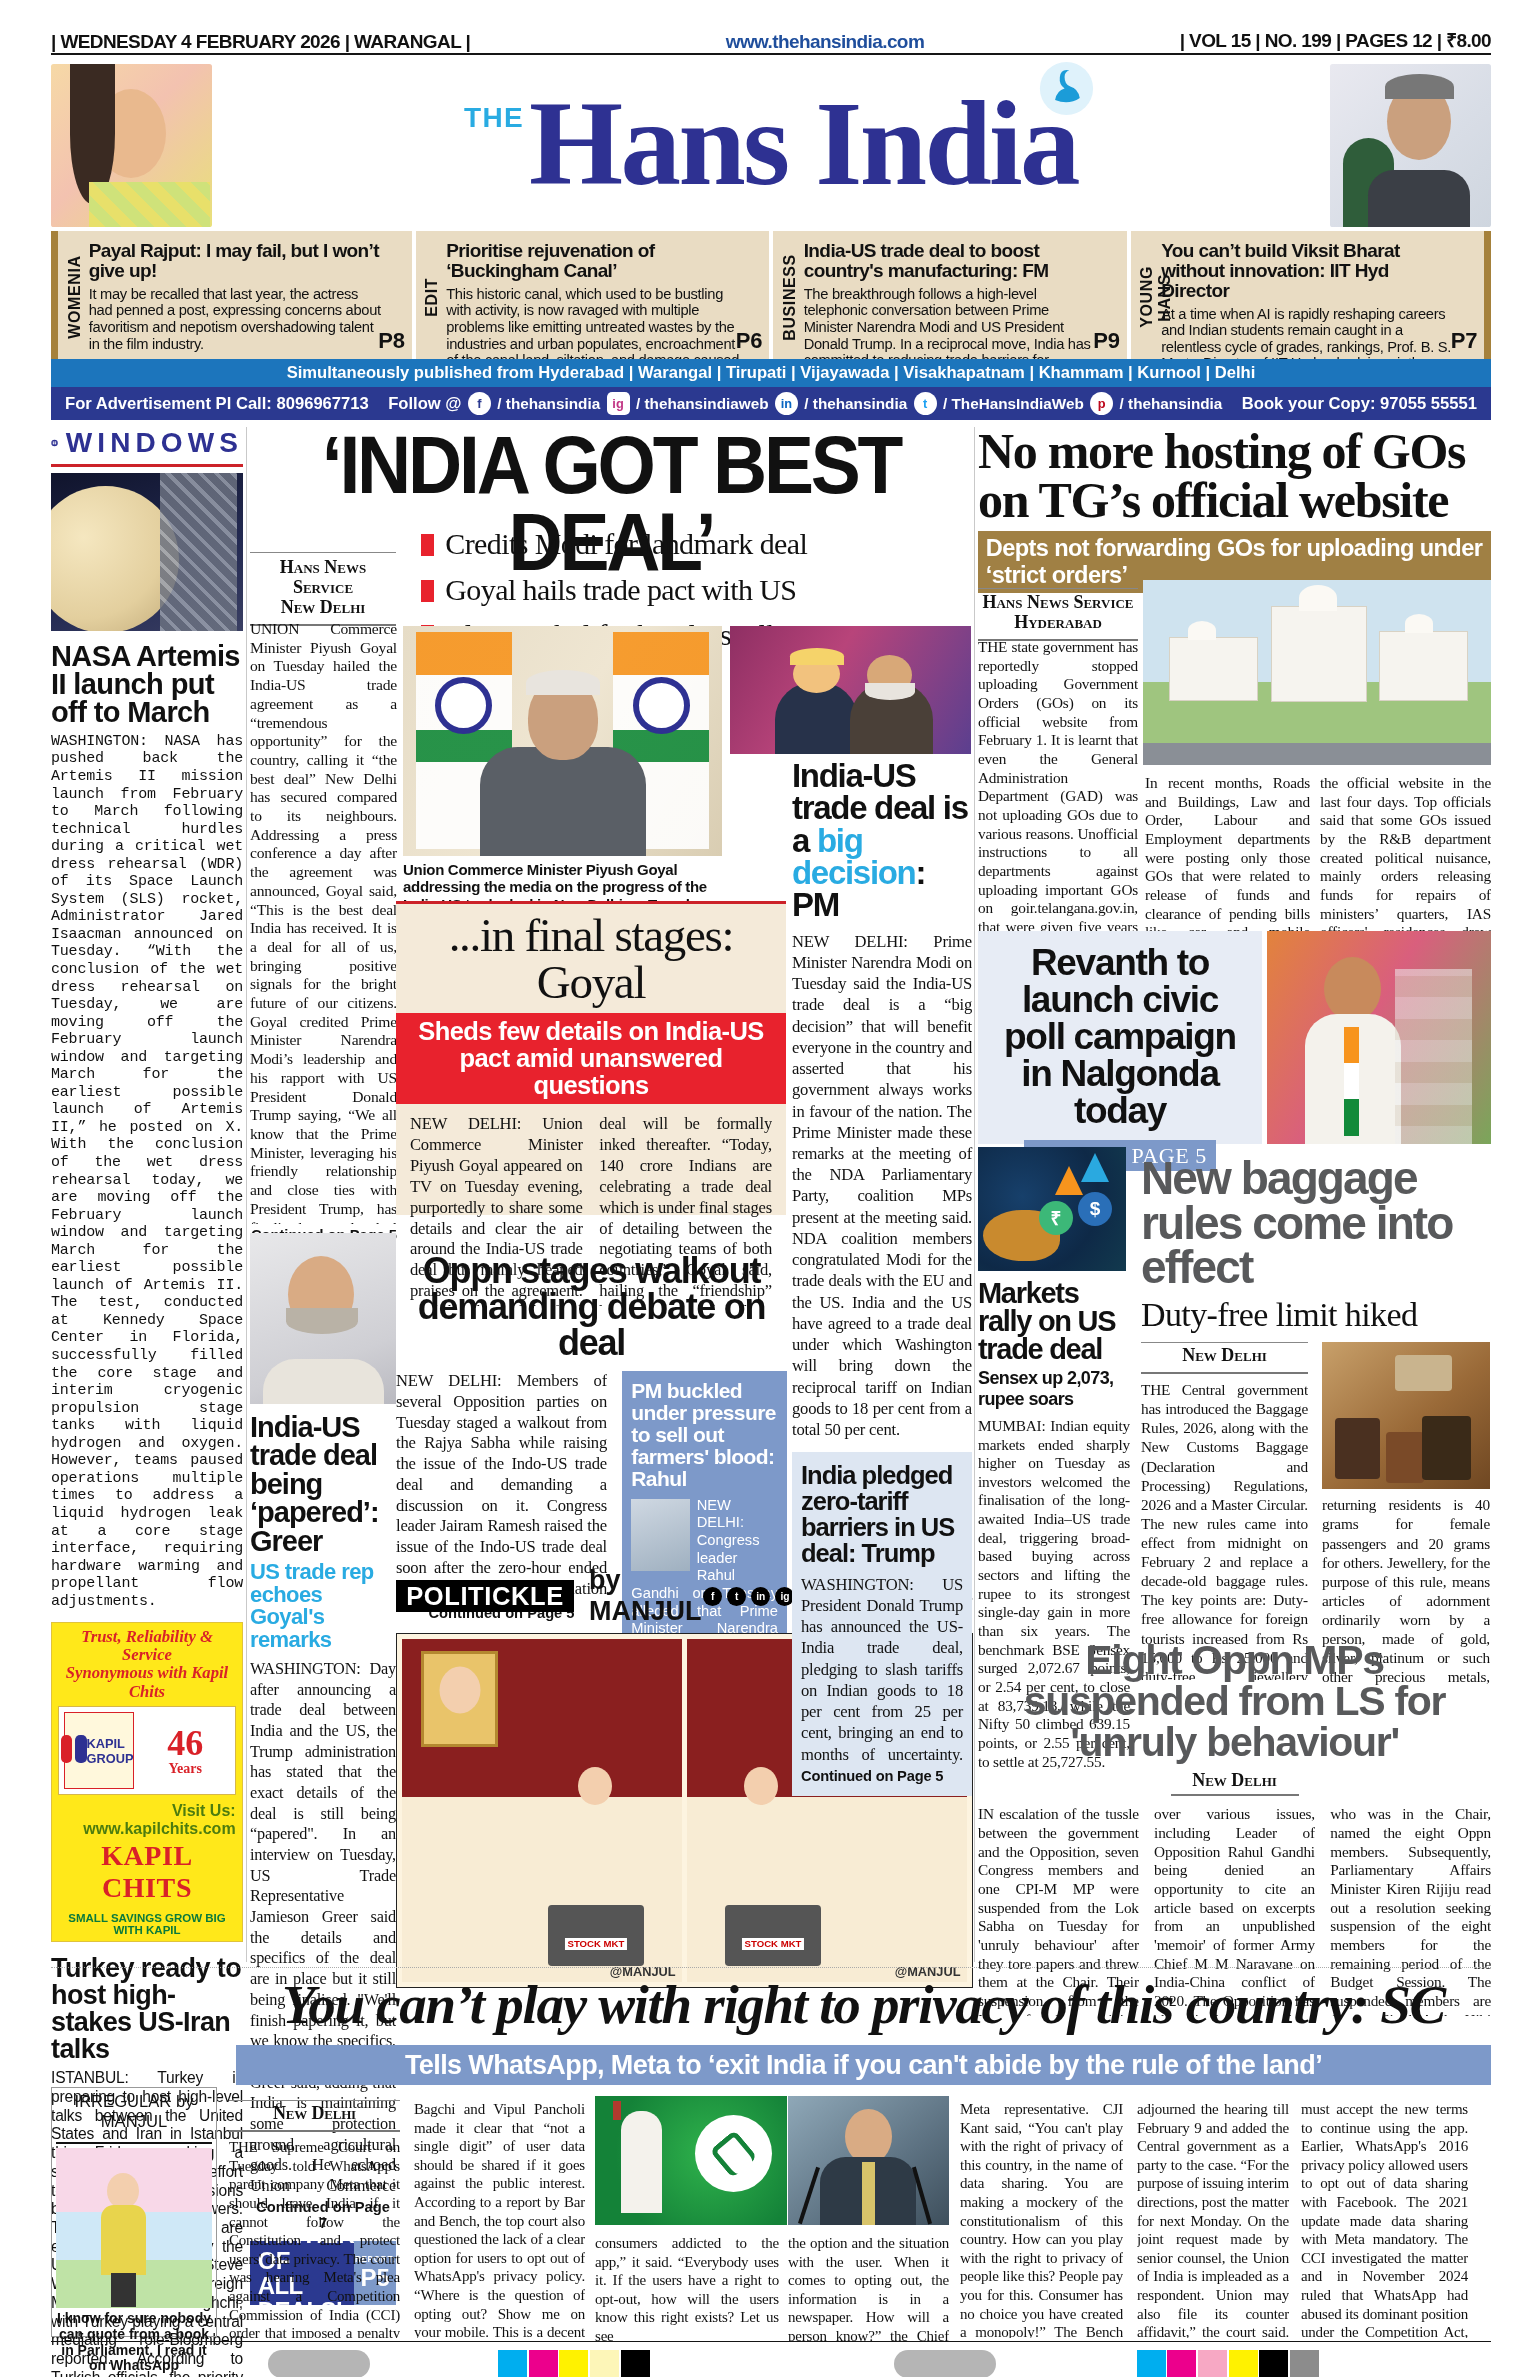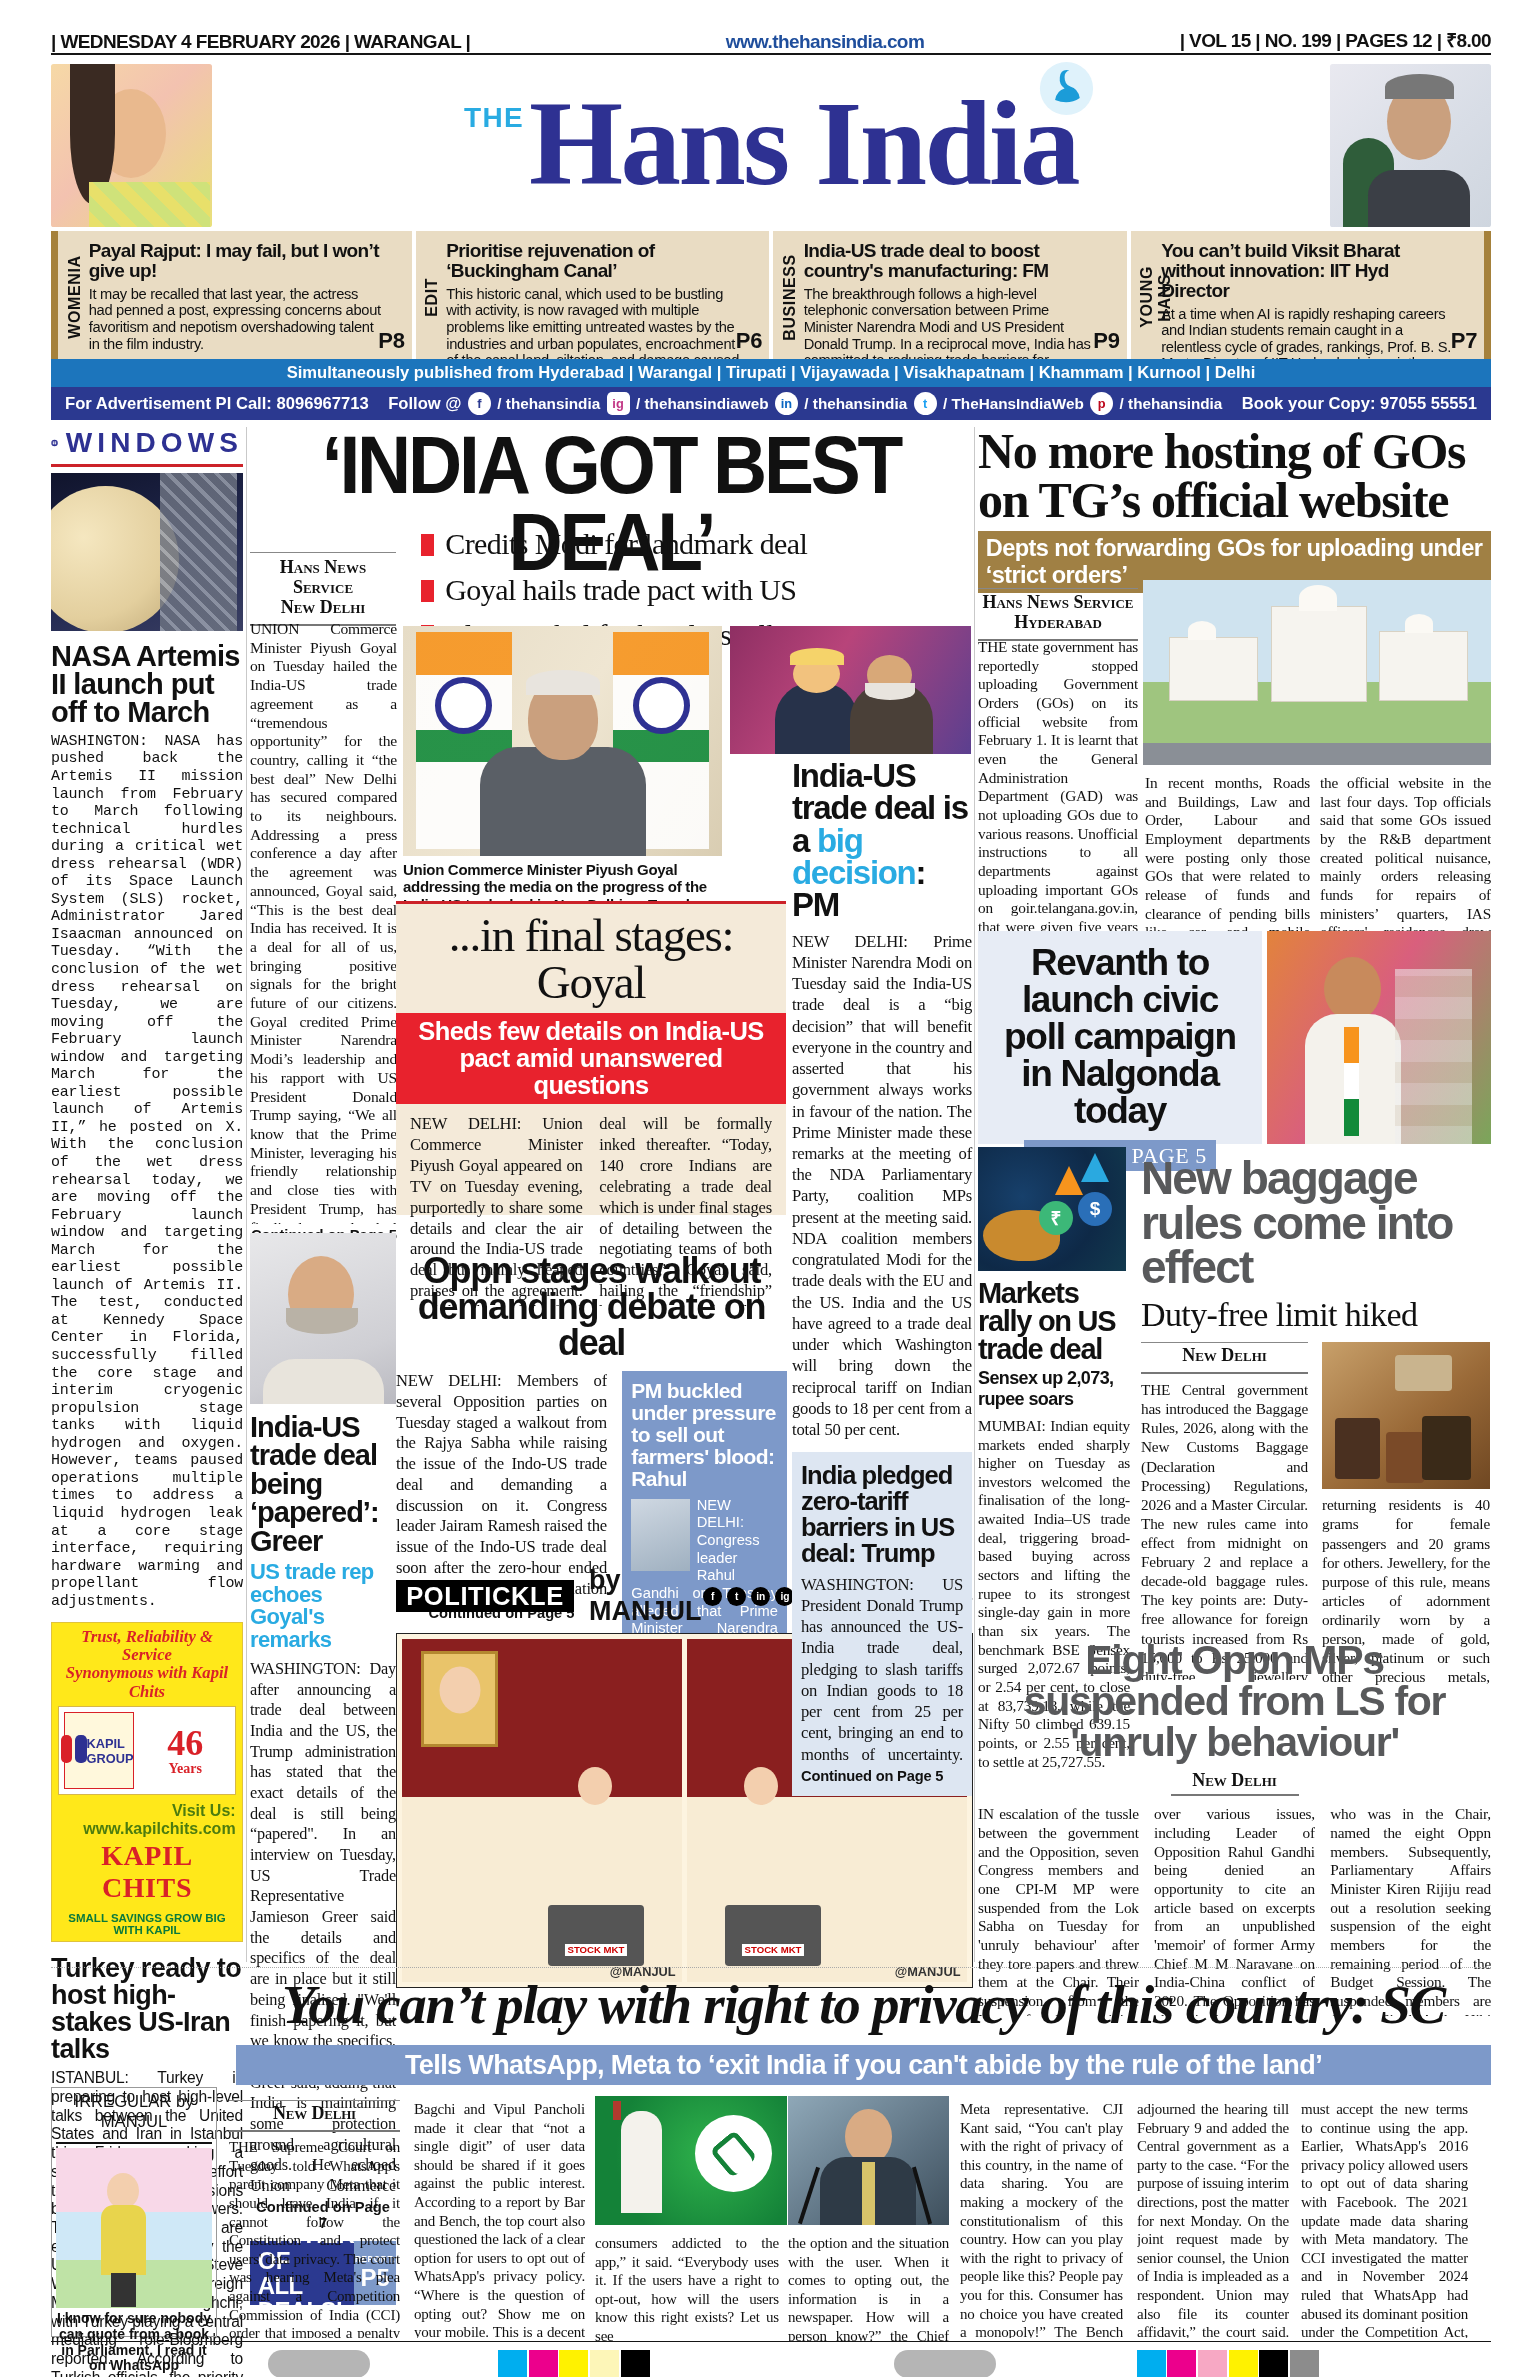--- a/index.html
+++ b/index.html
@@ -124,21 +124,21 @@
   .pk-label { background:#000; color:#fff; font-weight:bold; font-size:25.5px; padding:1.3px 10.2px; letter-spacing:0.6px; }
   .pk-by { font-weight:bold; font-size:27px; margin-left:15px; }
   .pk-right { display:flex; align-items:center; gap:5.1px; }
   .pk-ic { width:19px; height:19px; border-radius:50%; background:#000; color:#fff; font-size:10.2px; font-weight:bold; display:inline-flex; align-items:center; justify-content:center; }
   .pk-handle { font-weight:bold; font-size:19px; }
   .pk-art { margin-top:6.4px; height:355px; border:1.9px solid #222; background:#fdf4e0; display:flex; gap:5.1px; padding:5.1px; }
   .panel { flex:1; position:relative; background:linear-gradient(180deg,#8a1f1f 0 46%,#f8ecd4 46% 100%); overflow:hidden; }
   .frame { position:absolute; top:11.5px; width:77px; height:96px; background:#e9c46a; border:3.8px solid #b4882f; }
   .frame i { position:absolute; left:50%; top:40%; transform:translate(-50%,-50%); width:41px; height:47px; background:#f3cfae; border-radius:50%; display:block; }
   .laptop { position:absolute; bottom:16.6px; width:96px; height:61px; background:#555; border-radius:3.8px; }
-  .laptop span { position:absolute; left:50%; bottom:10px; transform:translateX(-50%); background:#fff; color:#c00; font-weight:bold; font-size:9.6px; padding:0.6px 2.6px; white-space:nowrap; }
+  .laptop span { position:absolute; left:50%; bottom:16px; transform:translateX(-50%); background:#fff; color:#c00; font-weight:bold; font-size:9.6px; padding:0.6px 2.6px; white-space:nowrap; }
   .toon-head { position:absolute; width:34px; height:38px; background:#f3cfae; border-radius:50%; }
   .pk-sign { position:absolute; right:6.4px; bottom:3.8px; font-weight:bold; font-size:12.8px; color:#333; }
   .pm-col { position:absolute; left:542px; top:333px; width:180px; }
   .pm-h { font-weight:bold; font-size:33px; line-height:0.98; letter-spacing:-1.3px; }
   .pm-h .accent { color:#29abe2; }
   .pm-b { font-size:16.6px; line-height:1.28; margin-top:9px; }
   .trump-box { margin-top:11.5px; background:#dde6f2; padding:10.2px 9px; }
   .trump-h { font-weight:bold; font-size:25.5px; line-height:1.02; letter-spacing:-1px; }
   .trump-b { font-size:16.6px; line-height:1.28; margin-top:7.7px; }
 

